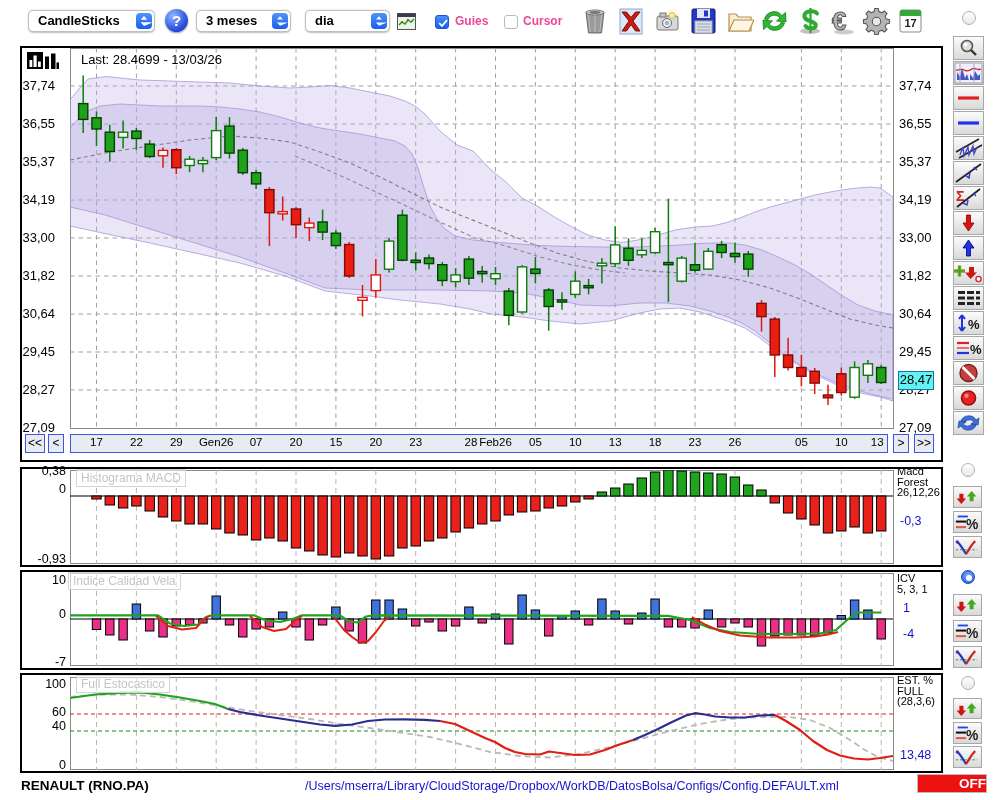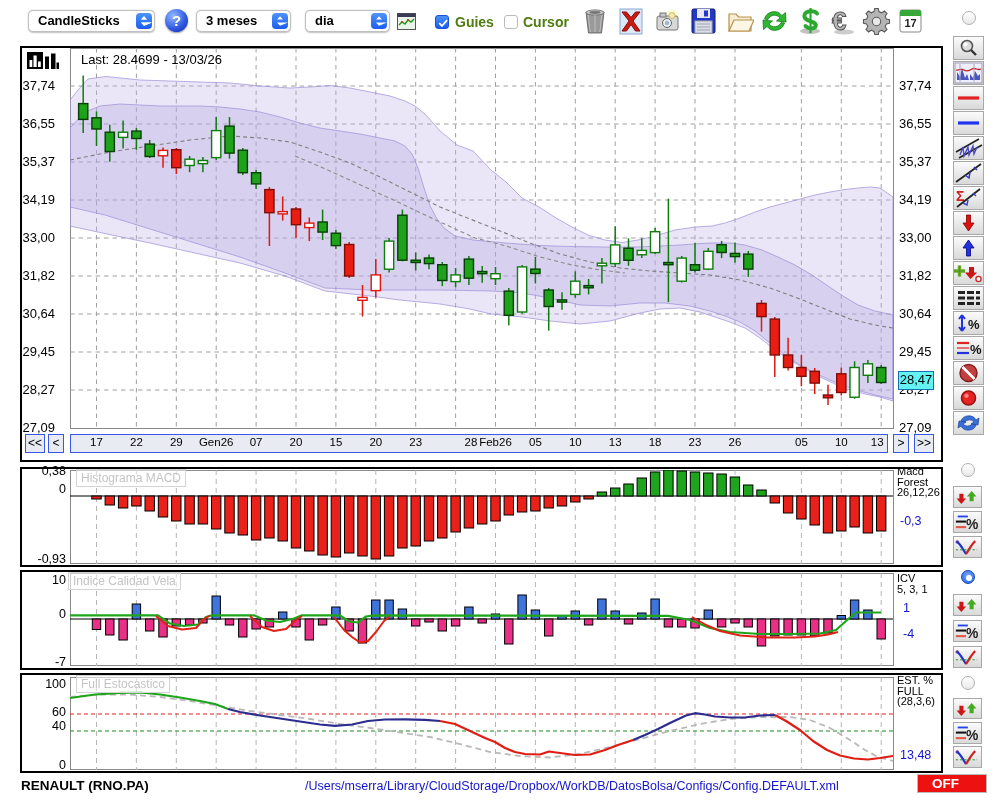--- a/index.html
+++ b/index.html
@@ -7,21 +7,21 @@
 .plotb{position:absolute;border:1px solid #8a8a8a}
 .al{position:absolute;left:10px;width:45px;text-align:right;font-size:13px;color:#000}
 .al2{position:absolute;left:20px;width:46px;text-align:right;font-size:12.5px;color:#000}
 .ar{position:absolute;left:899px;width:44px;text-align:left;font-size:13px;color:#000}
 .nb{position:absolute;top:434px;height:19px;border:1.5px solid #3a57e8;background:#e9ebf3;font-size:12px;text-align:center;line-height:16px;color:#000}
 .nd{position:absolute;top:436px;width:50px;text-align:center;font-size:11.5px;color:#000}
 .wm{position:absolute;border:1px solid #d4d4d4;color:#c4c4c4;font-size:12px;padding:1px 4px;background:rgba(255,255,255,.55);white-space:nowrap}
 .sel{position:absolute;height:22px;background:#fff;border:1px solid #c0c0c0;border-radius:5px;box-shadow:0 0.5px 1.5px rgba(0,0,0,.25);font-size:13px;font-weight:bold;color:#000;line-height:20px;padding-left:9px}
 .stp{position:absolute;right:2px;top:2px;width:16px;height:16px;border-radius:4px;background:linear-gradient(#4f94f8,#1a5df0);color:#fff}
 .cb{position:absolute;width:14px;height:14px;border-radius:3px}
-.lb{position:absolute;font-size:14px;color:#4d7c0f}
+.lb{position:absolute;font-size:12px;color:#ec4899}
 .sb{position:absolute;left:953px;width:31px;height:24px;border:1px solid #a8a8a8;background:linear-gradient(#fbfbfb,#d9d9d9)}
 .pb{position:absolute;left:953px;width:29px;height:21.5px;border:1px solid #a8a8a8;background:linear-gradient(#fbfbfb,#d9d9d9)}
 .rad{position:absolute;width:14px;height:14px;border-radius:50%;border:1.5px solid #b0b0b0;background:linear-gradient(#fff,#e8e8e8)}
 .rt{position:absolute;left:897px;font-size:11px;color:#000;line-height:10.5px}
 .bl{position:absolute;font-size:12.5px;color:#1414cc}
 svg{display:block}
 </style></head><body>
 
 <div class="sel" style="left:28px;top:10px;width:127px">CandleSticks<span class="stp">
       <svg width="16" height="16" viewBox="0 0 16 16">
@@ -461,21 +461,21 @@
 </svg>
 <div class="wm" style="left:76px;top:675px">Full Estocastico</div>
 <div class="al2" style="top:677px">100</div>
 <div class="al2" style="top:705px">60</div>
 <div class="al2" style="top:719px">40</div>
 <div class="al2" style="top:758px">0</div>
 <div class="rt" style="top:675px">EST. %<br>FULL<br>(28,3,6)</div>
 <div class="bl" style="left:900px;top:748px">13,48</div>
 <div class="abs" style="left:21px;top:778px;font-size:13.5px;font-weight:bold">RENAULT (RNO.PA)</div>
 <div class="abs" style="left:305px;top:779px;font-size:12.5px;font-weight:normal;color:#1414cc">/Users/mserra/Library/CloudStorage/Dropbox/WorkDB/DatosBolsa/Configs/Config.DEFAULT.xml</div>
-<div class="abs" style="left:917px;top:774px;width:70px;height:19px;background:#ee1111;border:1.5px solid #bbb;color:#fff;font-weight:bold;font-size:13.5px;text-align:left;padding-left:14px;line-height:17px">OFF</div>
+<div class="abs" style="left:917px;top:774px;width:70px;height:19px;background:#ee1111;border:1.5px solid #bbb;color:#fff;font-weight:bold;font-size:13.5px;text-align:right;padding-left:14px;line-height:17px">OFF</div>
 <div class="sb" style="top:36px">
     <svg width="29" height="22" viewBox="0 0 29 22">
       <circle cx="13" cy="9" r="5.5" fill="#ddd" stroke="#555" stroke-width="1.6"></circle>
       <circle cx="11.5" cy="7.5" r="2" fill="#fff"></circle>
       <path d="M17 13l5 5" stroke="#333" stroke-width="2.4"></path>
     </svg>
   </div>
 <div class="sb" style="top:61px">
     <svg width="29" height="22" viewBox="0 0 29 22">
       <rect x="1" y="1" width="27" height="20" fill="#eef" stroke="#99a"></rect>

